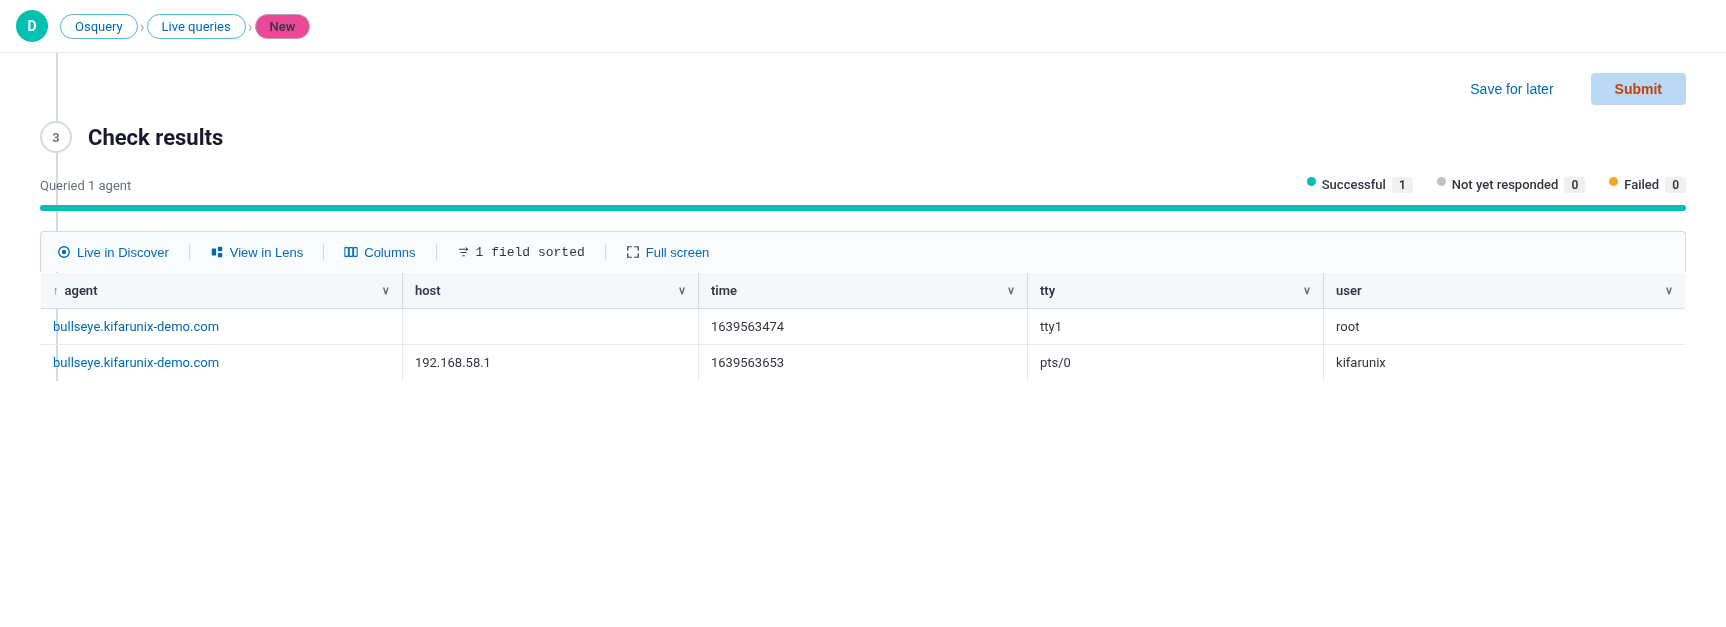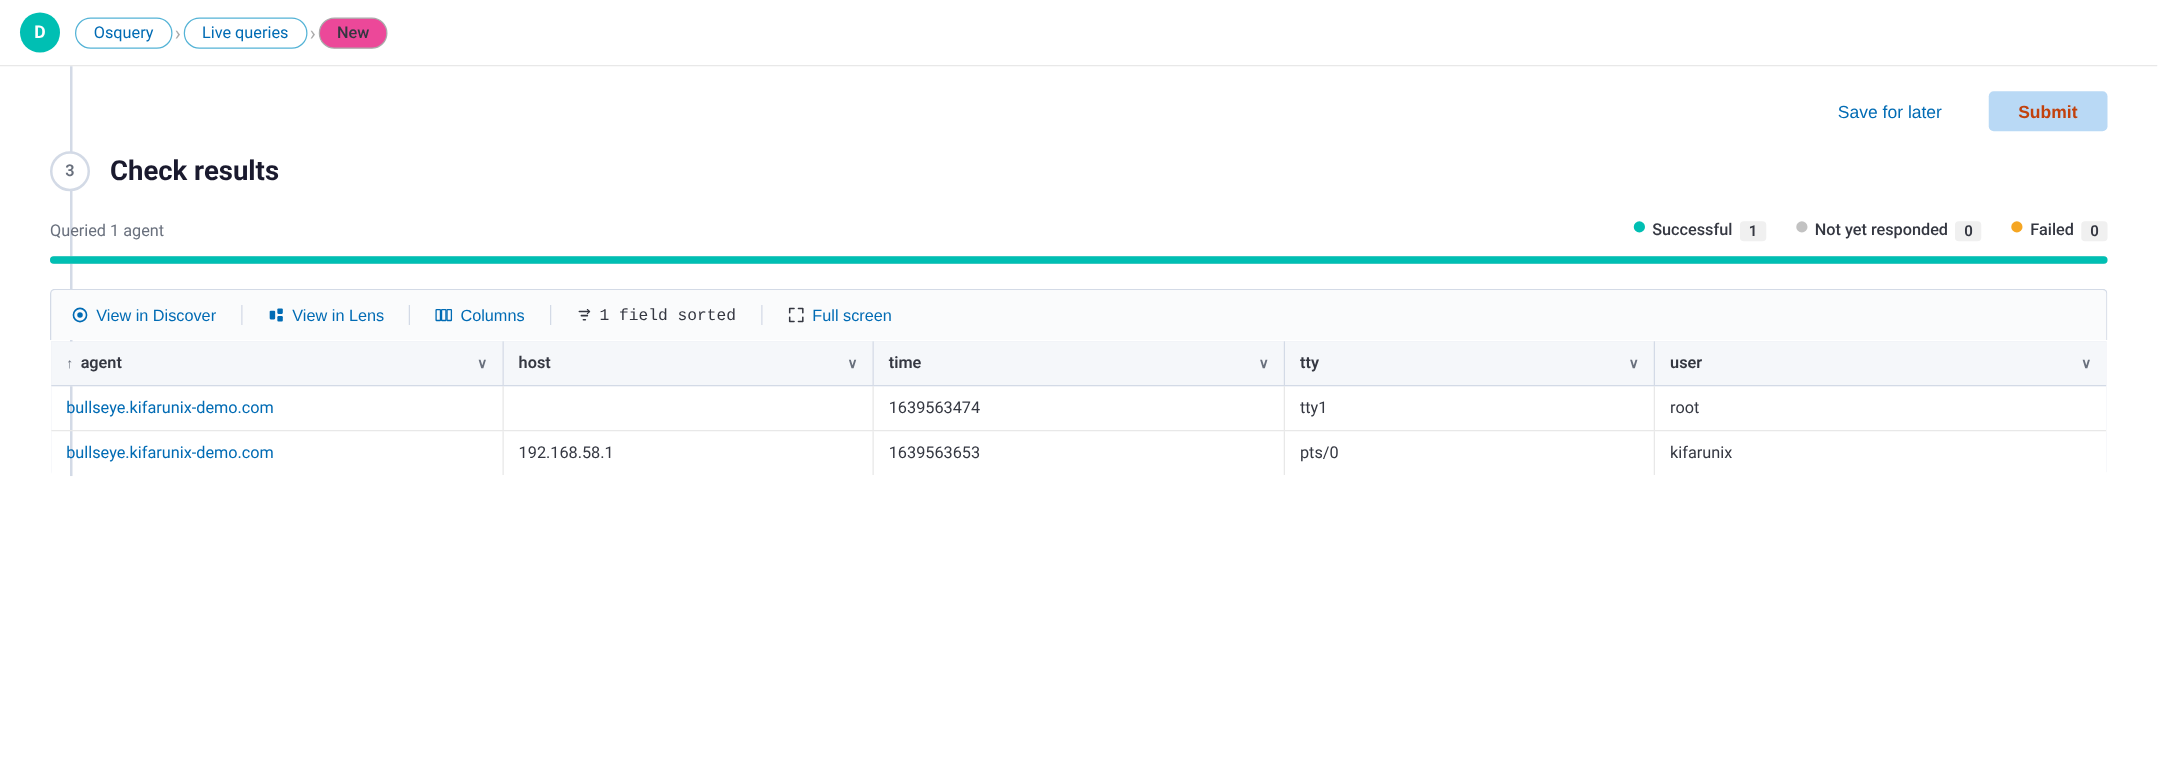--- a/index.html
+++ b/index.html
@@ -381,21 +381,21 @@
       <div class="progress-bar-fill" style="width: 100%;"></div>
     </div>
 
 
     <div class="table-toolbar">
       <button class="toolbar-btn">
         <svg width="14" height="14" viewBox="0 0 16 16" fill="#006bb4">
           <circle cx="8" cy="8" r="6" stroke="#006bb4" stroke-width="1.5" fill="none"></circle>
           <circle cx="8" cy="8" r="2.5" fill="#006bb4"></circle>
         </svg>
-        <span>View in Discover</span>
+        <span>Live in Discover</span>
       </button>
       <div class="toolbar-divider"></div>
       <button class="toolbar-btn">
         <svg width="14" height="14" viewBox="0 0 16 16">
           <rect x="2" y="4" width="5" height="8" rx="1" fill="#006bb4"></rect>
           <rect x="9" y="2" width="5" height="5" rx="1" fill="#006bb4"></rect>
           <rect x="9" y="9" width="5" height="5" rx="1" fill="#006bb4"></rect>
         </svg>
         <span>View in Lens</span>
       </button>

